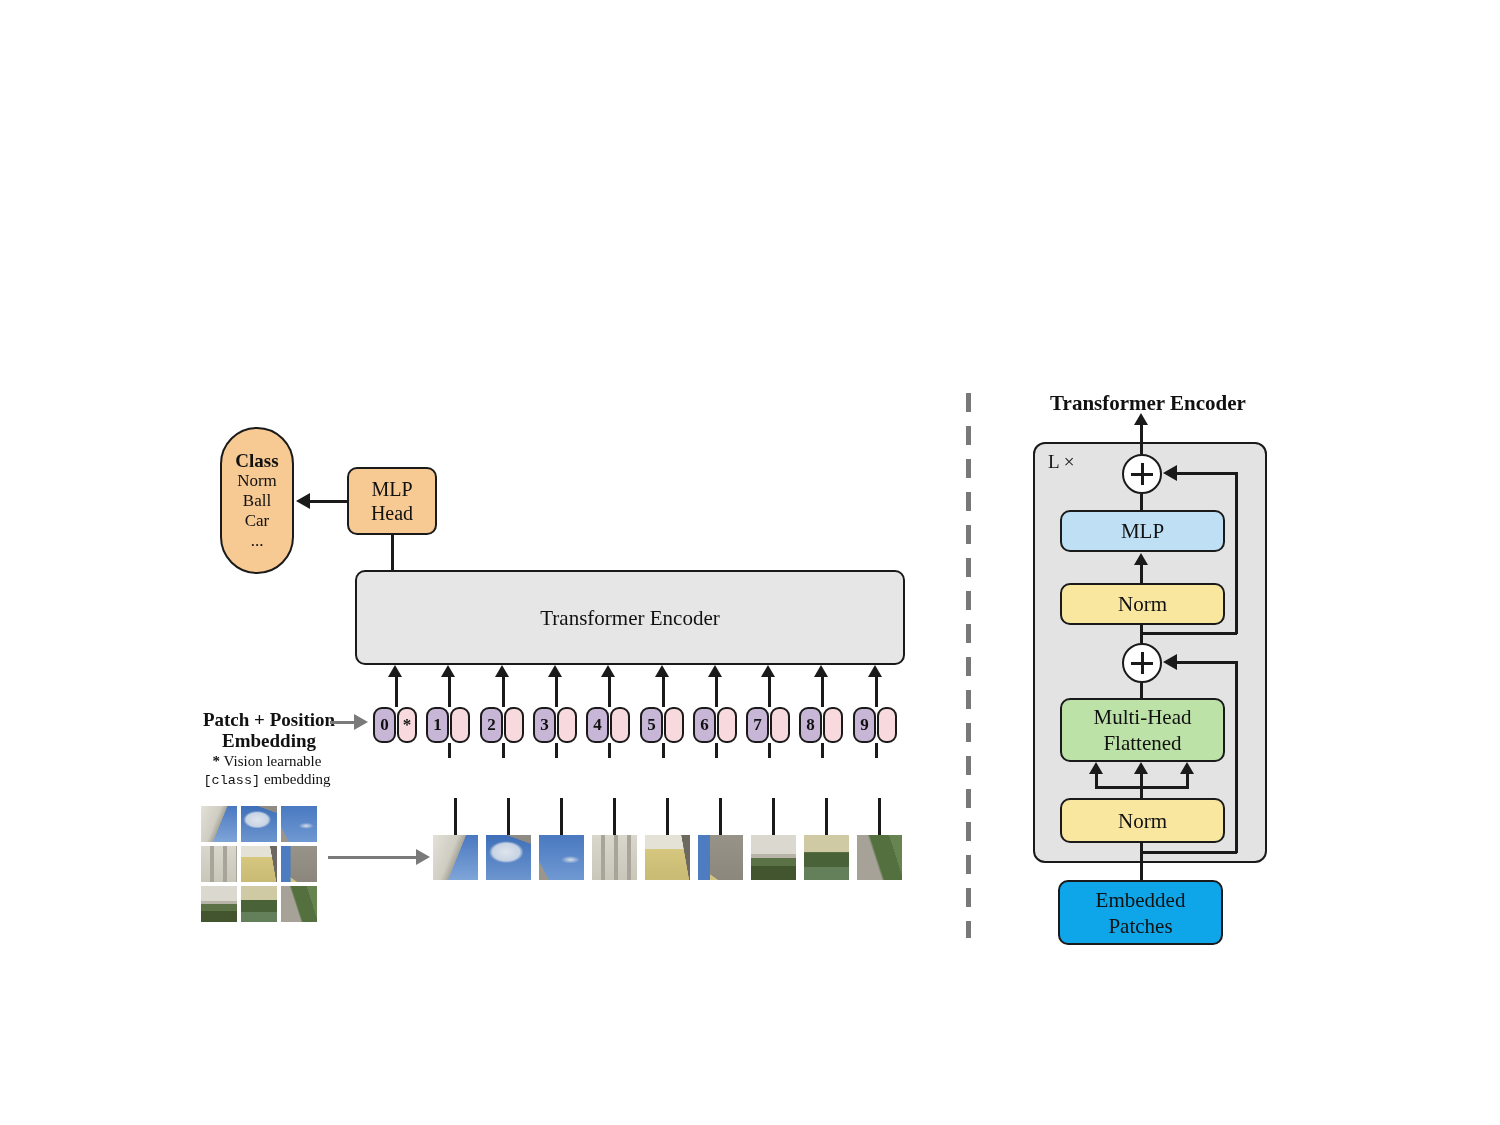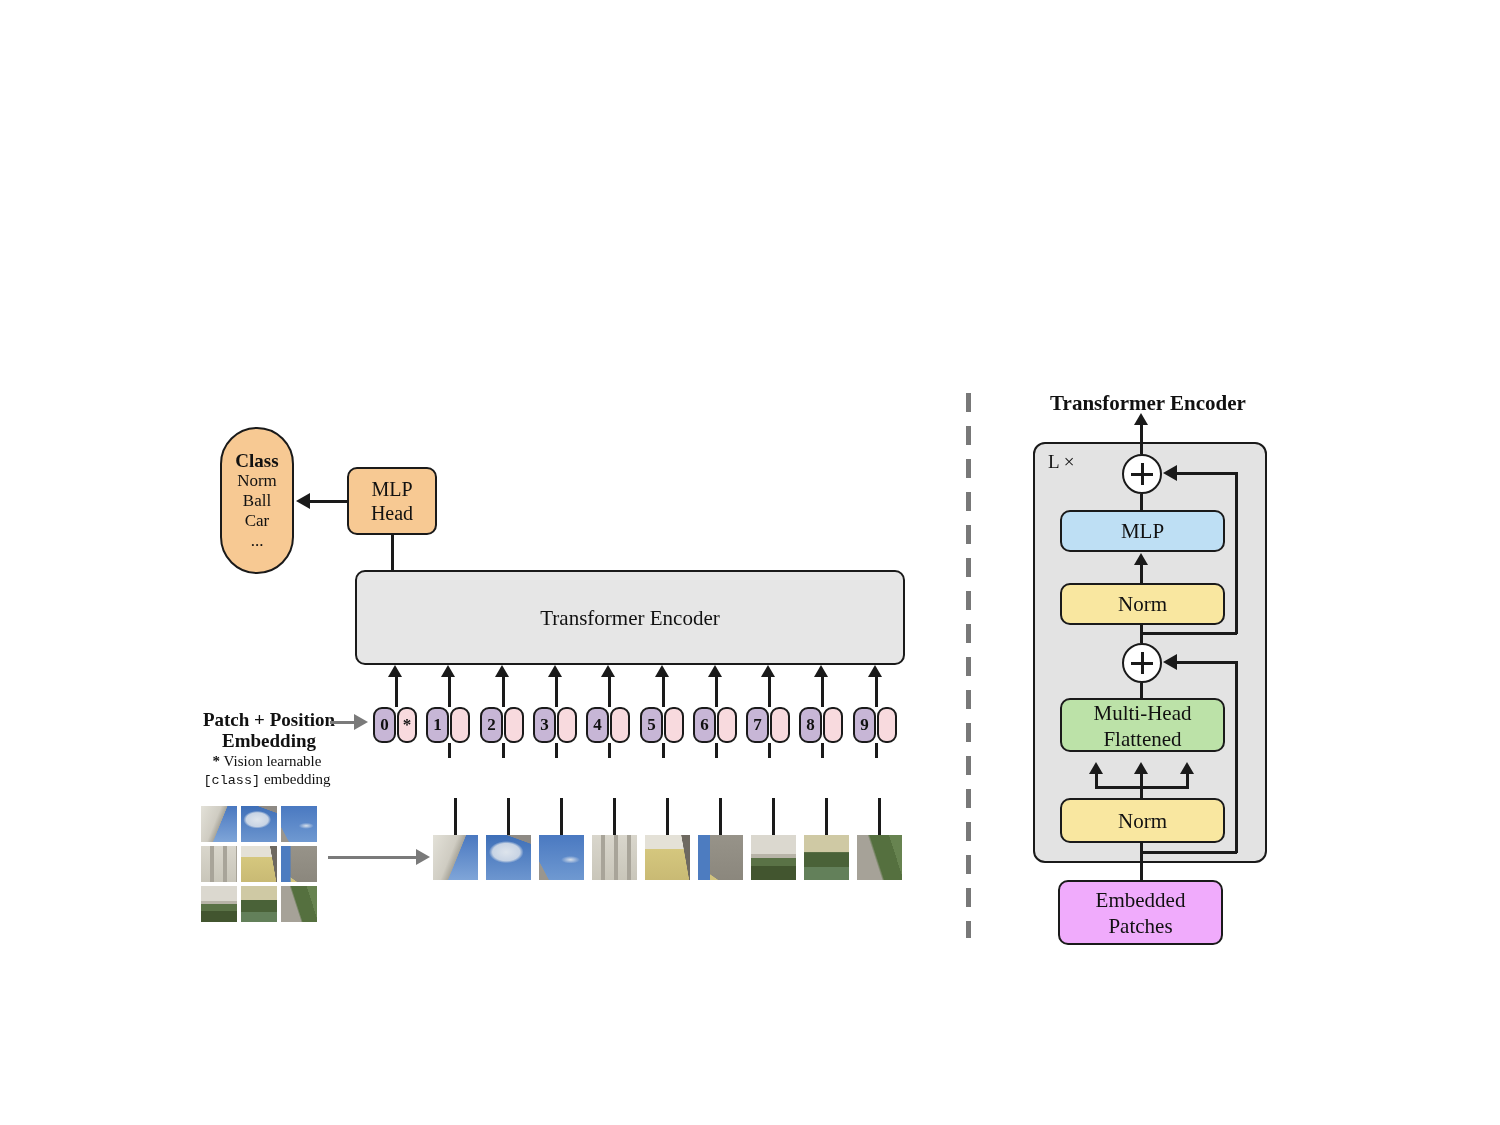--- a/index.html
+++ b/index.html
@@ -63,23 +63,23 @@
   
   .te-container{position:absolute;left:1033px;top:442px;width:234px;height:421px;
     background:#e3e3e3;border:2.5px solid #1a1a1a;border-radius:12px;box-sizing:border-box;}
   .loop-label{position:absolute;left:1048px;top:451px;font-size:19px;}
   .plus-circle{position:absolute;width:40px;height:40px;border-radius:50%;background:#fff;
     border:2.5px solid #1a1a1a;box-sizing:border-box;}
   .plus-circle .ph{position:absolute;left:7px;right:7px;top:50%;height:3px;margin-top:-1.5px;background:#1a1a1a;}
   .plus-circle .pv{position:absolute;top:7px;bottom:7px;left:50%;width:3px;margin-left:-1.5px;background:#1a1a1a;}
   .mlp-box{left:1060px;top:510px;width:165px;height:42px;background:#bedff4;}
   .normtop-box{left:1060px;top:583px;width:165px;height:42px;background:#f9e7a0;}
-  .mha-box{left:1060px;top:698px;width:165px;height:54px;background:#bce2a8;font-size:21px;line-height:26px;justify-content:space-between;}
+  .mha-box{left:1060px;top:698px;width:165px;height:64px;background:#bce2a8;font-size:21px;line-height:26px;}
   .normbot-box{left:1060px;top:798px;width:165px;height:45px;background:#f9e7a0;}
-  .embpatch-box{left:1058px;top:880px;width:165px;height:65px;background:#f0abfc;font-size:21px;line-height:26px;}
+  .embpatch-box{left:1058px;top:880px;width:165px;height:65px;background:#0ea5e9;font-size:21px;line-height:26px;}
 </style>
 </head>
 <body>
 
 <div class="stage">
 
 
 
   <div class="class-pill">
     <span class="hd">Class</span>

